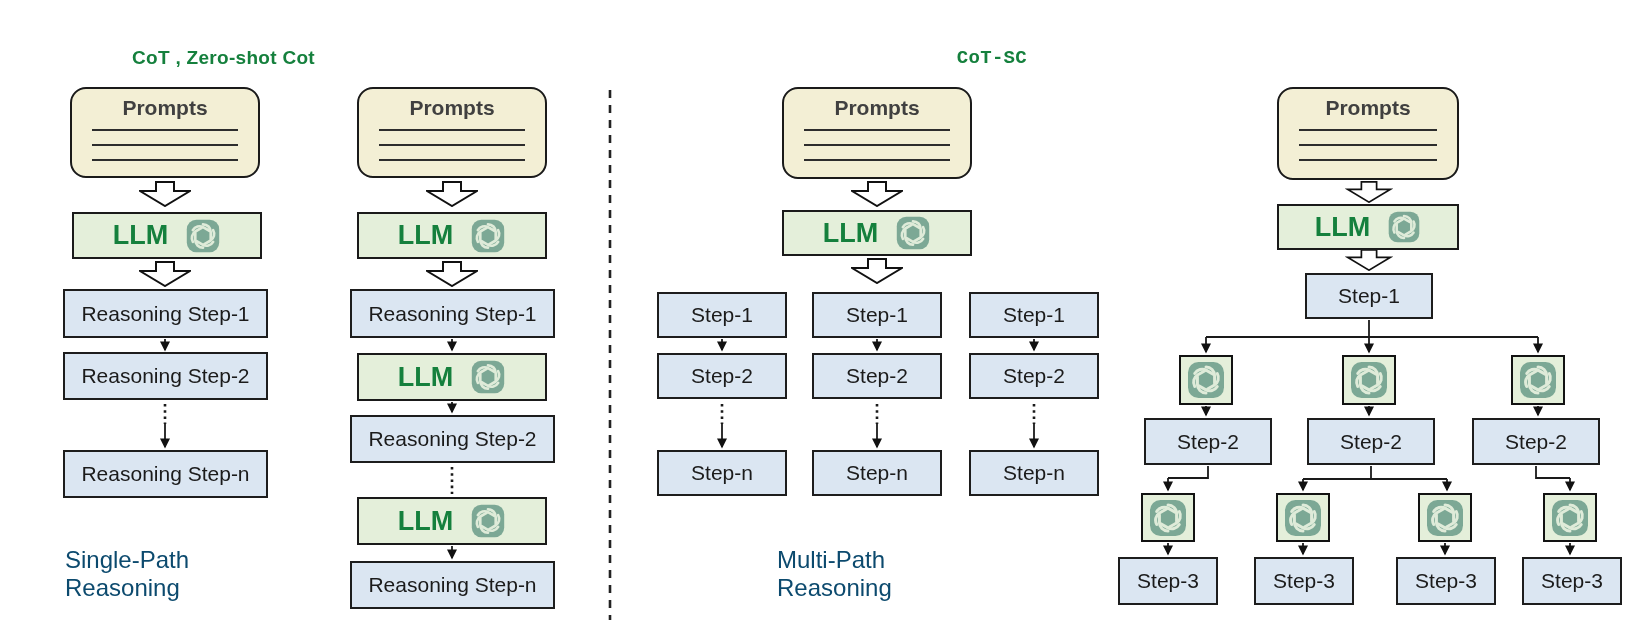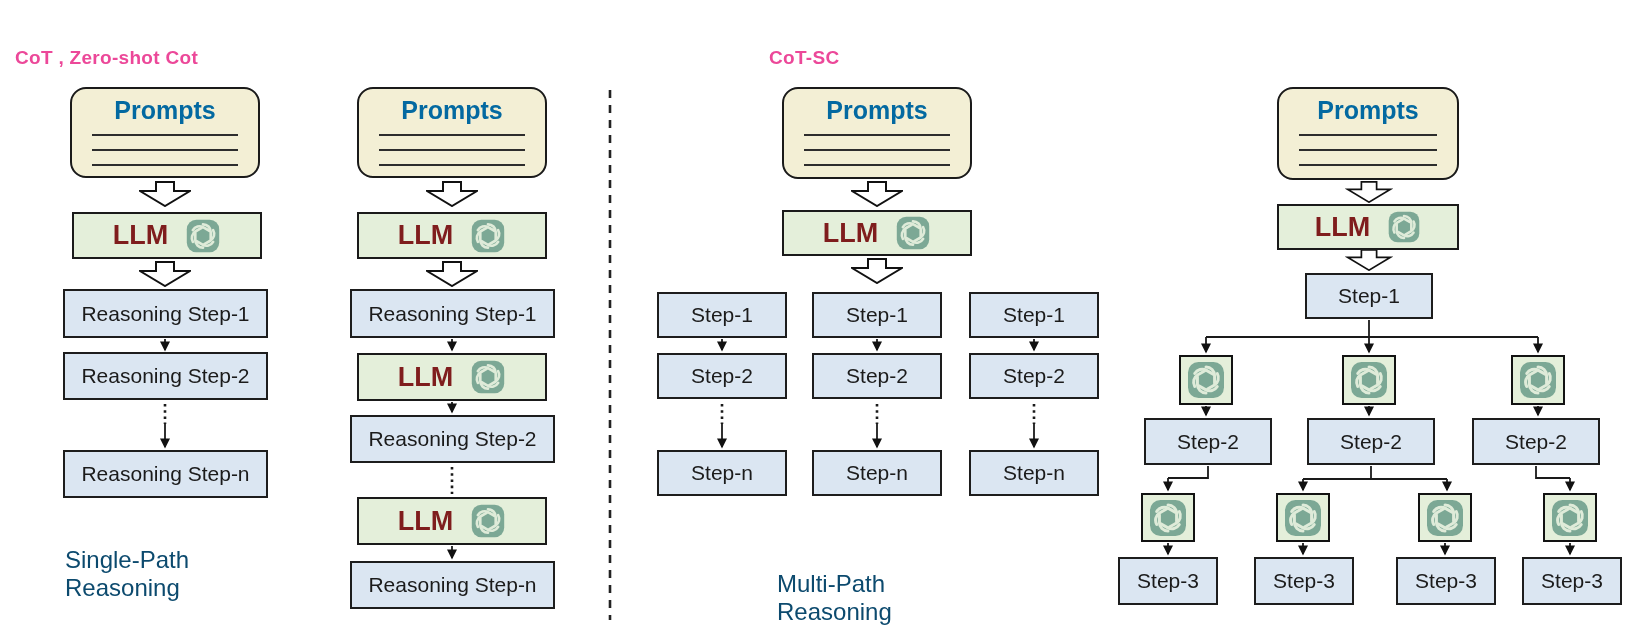--- a/index.html
+++ b/index.html
@@ -1,26 +1,26 @@
 <!DOCTYPE html>
 <html><head>
 <meta charset="utf-8">
 <style>
   html,body{margin:0;padding:0;background:#ffffff;}
   #stage{position:relative;width:1650px;height:631px;background:#ffffff;overflow:hidden;
          font-family:"Liberation Sans", sans-serif;color:#141414;}
-  .hdr{position:absolute;font-weight:bold;font-size:19px;letter-spacing:.3px;text-align:left;color:#ec4899;white-space:nowrap;}
+  .hdr{position:absolute;font-weight:bold;font-size:19px;letter-spacing:.3px;text-align:right;color:#15803d;white-space:nowrap;}
   .caption{position:absolute;font-weight:normal;font-size:24px;line-height:28px;text-align:left;color:#0c4a6e;}
   .box{position:absolute;box-sizing:border-box;display:flex;align-items:center;justify-content:center;}
   .prompts{background:#F3EFD5;border:2.5px solid #1a1a1a;border-radius:16px;flex-direction:column;justify-content:flex-start;padding-top:7px;}
-  .prompts-title{font-weight:bold;font-size:25px;color:#0369a1;}
+  .prompts-title{font-weight:bold;font-size:21px;color:#404040;}
   .pline{width:78%;border-top:2px solid #2d2d2d;margin-top:13px;}
   .pline.first{margin-top:9px;}
   .llm{background:#E4EFDA;border:2.5px solid #1a1a1a;gap:17px;}
-  .llm-label{font-weight:bold;font-size:27px;color:#7f1d1d;}
+  .llm-label{font-weight:bold;font-size:27px;color:#15803d;}
   .step{background:#DBE6F2;border:2px solid #1d1d1d;font-size:21px;color:#1b1b1b;}
   .logo-box{background:#E4EFDA;border:2.5px solid #121212;}
   .blockarrow{position:absolute;display:block;}
   svg.knot{display:block;}
   #overlay{position:absolute;left:0;top:0;pointer-events:none;}
   #overlay line, #overlay polyline{stroke:#1a1a1a;stroke-width:1.8;fill:none;}
   #overlay line.dotted{stroke-width:2.6;stroke-dasharray:2.6 3.6;}
   #overlay line.divider{stroke:#222;stroke-width:2.6;stroke-dasharray:8 7;}
 </style>
 </head>
@@ -83,21 +83,21 @@
     <line x1="1447" y1="479" x2="1447" y2="490" marker-end="url(#ah)"></line>
     <polyline points="1536,466 1536,478 1570,478"></polyline>
     <line x1="1570" y1="478" x2="1570" y2="490" marker-end="url(#ah)"></line>
     <line x1="1168" y1="543" x2="1168" y2="554" marker-end="url(#ah)"></line>
     <line x1="1303" y1="543" x2="1303" y2="554" marker-end="url(#ah)"></line>
     <line x1="1445" y1="543" x2="1445" y2="554" marker-end="url(#ah)"></line>
     <line x1="1570" y1="543" x2="1570" y2="554" marker-end="url(#ah)"></line>
   </svg>
 
   <div class="hdr" style="left:15px;top:47px;width:300px;">CoT , Zero-shot Cot</div>
-  <div class="hdr" style="left:769px;top:47px;width:300px;">CoT-SC</div>
+  <div class="hdr" style="left:727px;top:47px;width:300px;font-family:Liberation Mono, monospace;">CoT-SC</div>
 
   <div class="box prompts" style="left:70px;top:87px;width:190px;height:91px;">
     <div class="prompts-title">Prompts</div>
     <div class="pline first"></div>
     <div class="pline"></div>
     <div class="pline"></div>
   </div>
   <div class="box prompts" style="left:357px;top:87px;width:190px;height:91px;">
     <div class="prompts-title">Prompts</div>
     <div class="pline first"></div>
@@ -239,15 +239,15 @@
         <use href="#knot"></use>
       </svg>
     </div>
 
   <div class="box step" style="left:1118px;top:557px;width:100px;height:48px;">Step-3</div>
   <div class="box step" style="left:1254px;top:557px;width:100px;height:48px;">Step-3</div>
   <div class="box step" style="left:1396px;top:557px;width:100px;height:48px;">Step-3</div>
   <div class="box step" style="left:1522px;top:557px;width:100px;height:48px;">Step-3</div>
 
   <div class="caption" style="left:65px;top:546px;width:200px;">Single-Path Reasoning</div>
-  <div class="caption" style="left:777px;top:546px;width:200px;margin-top:24px;">Multi-Path Reasoning</div>
+  <div class="caption" style="left:777px;top:546px;width:200px;">Multi-Path Reasoning</div>
 
 </div>
 
 </body></html>

